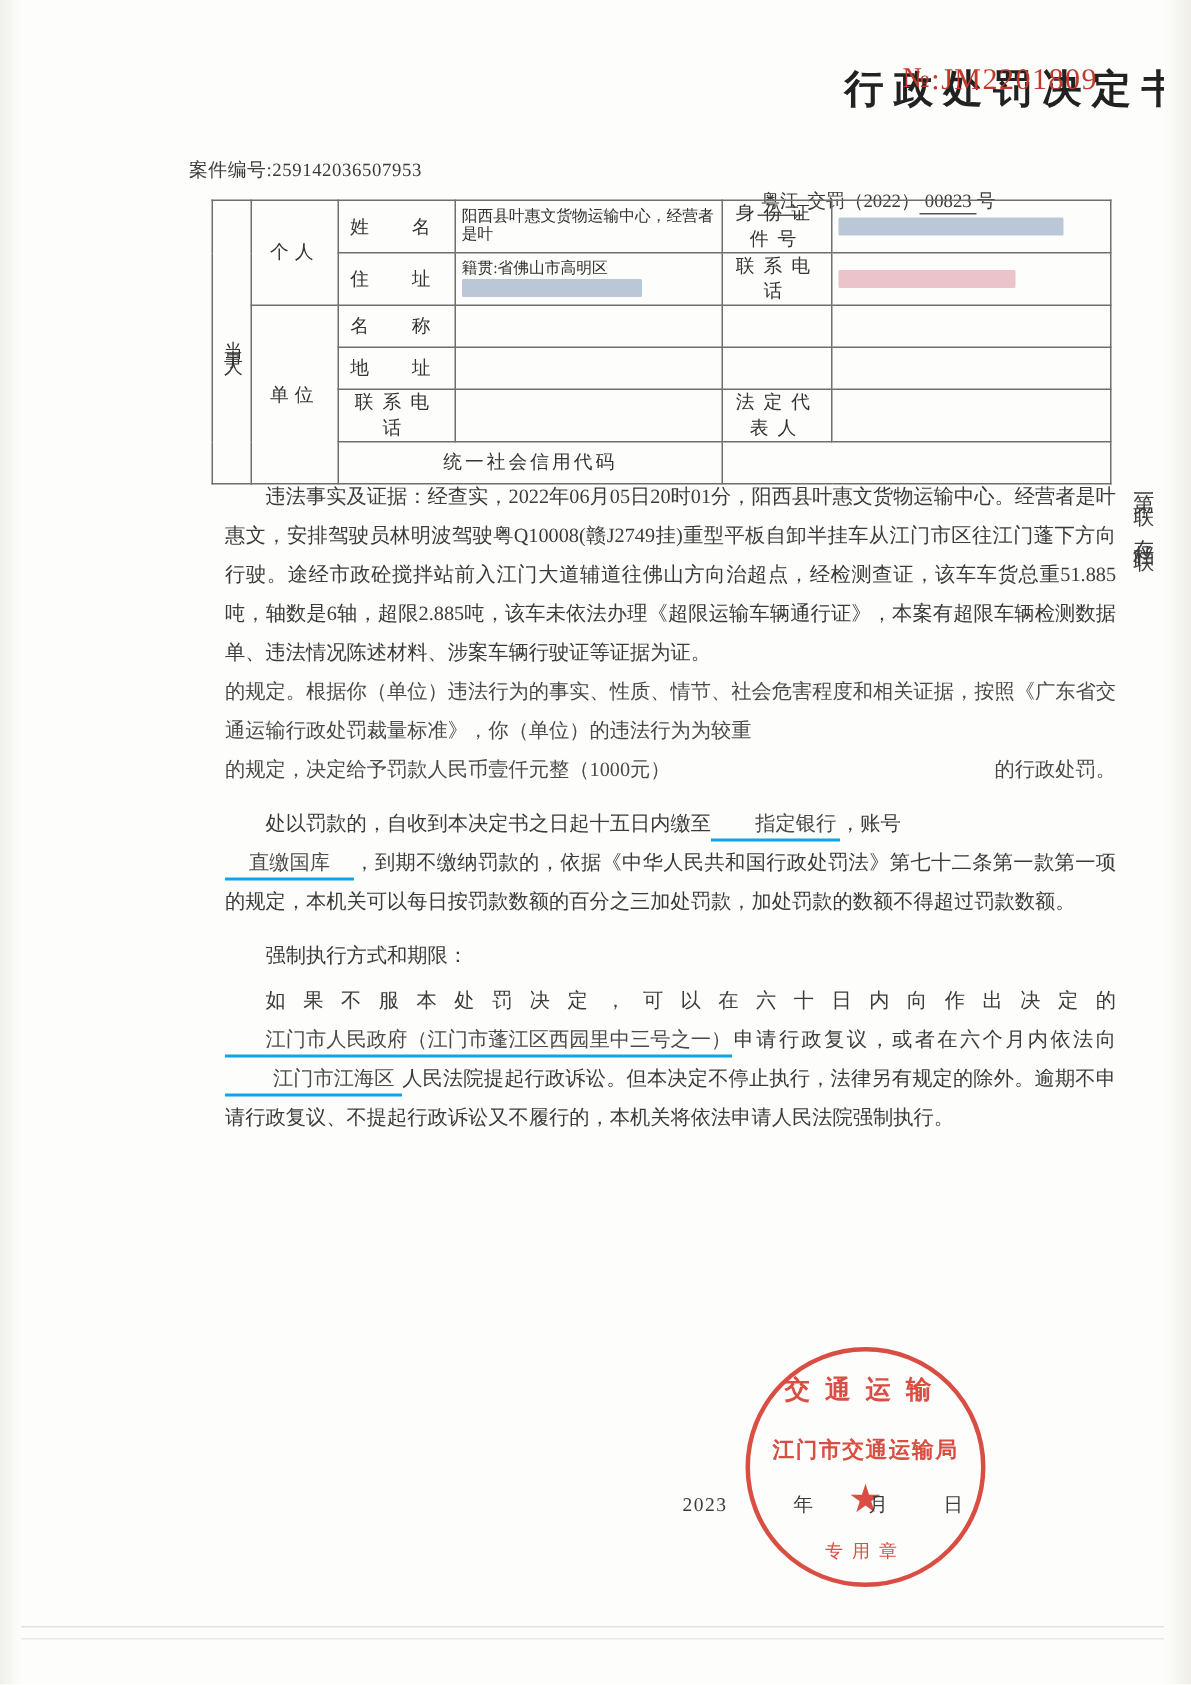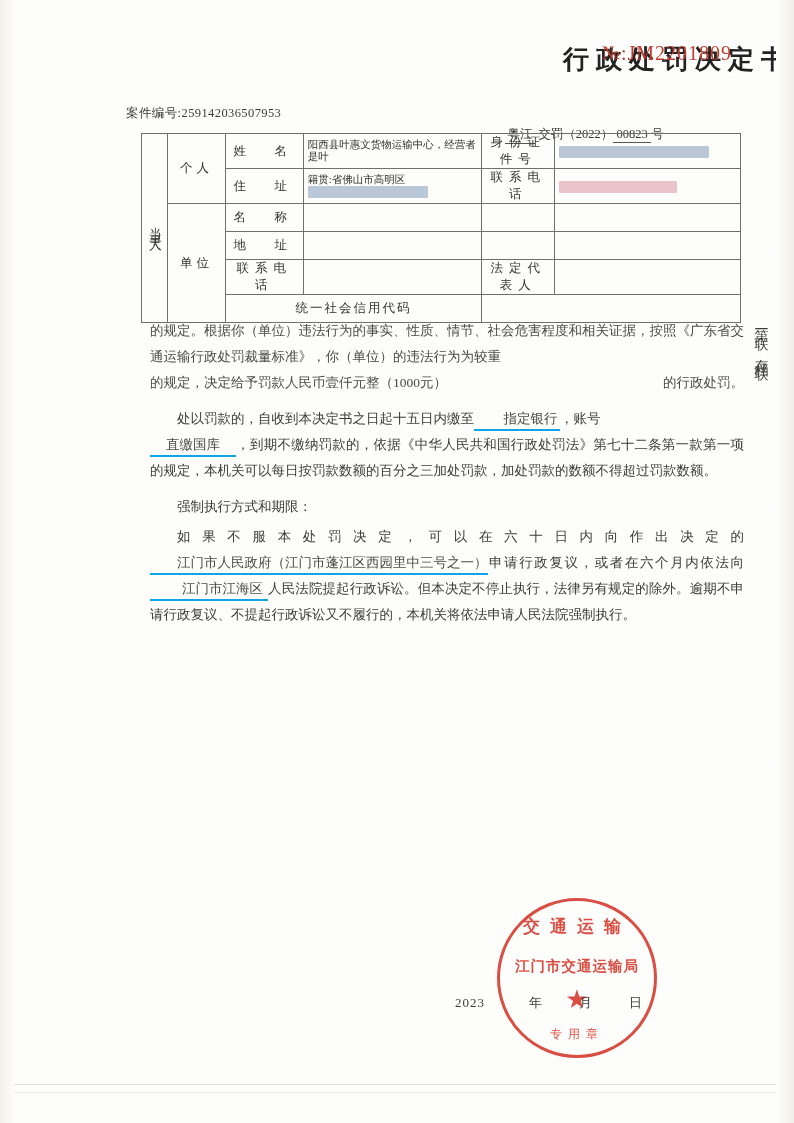--- a/index.html
+++ b/index.html
@@ -337,20 +337,23 @@
     <tr>
       <td class="key-cell tight" colspan="2" style="text-align:center;letter-spacing:2px">统一社会信用代码</td>
       <td colspan="2"></td>
     </tr>
   </tbody>
     </table>
 
   <div class="side-label">第一联：存档联</div>
 
   <div class="body-text">
+    <p>
+      <span>违法事实及证据：</span><span>经查实，2022年06月05日20时01分，阳西县叶惠文货物运输中心。经营者是叶惠文，安排驾驶员林明波驾驶粤Q10008(赣J2749挂)重型平板自卸半挂车从江门市区往江门蓬下方向行驶。途经市政砼搅拌站前入江门大道辅道往佛山方向治超点，经检测查证，该车车货总重51.885吨，轴数是6轴，超限2.885吨，该车未依法办理《超限运输车辆通行证》，本案有超限车辆检测数据单、违法情况陈述材料、涉案车辆行驶证等证据为证。</span>
+    </p>
 
     <p class="noindent hw">
       <span>的规定。根据你（单位）违法行为的事实、性质、情节、社会危害程度和相关证据，按照《广东省交通运输行政处罚裁量标准》，你（单位）的违法行为为较重</span>
     </p>
 
 
     <p class="noindent hw">
       <span>的规定，决定给予</span><span>罚款人民币壹仟元整（1000元）</span>
       <span style="float:right">的行政处罚。</span>
     </p>

